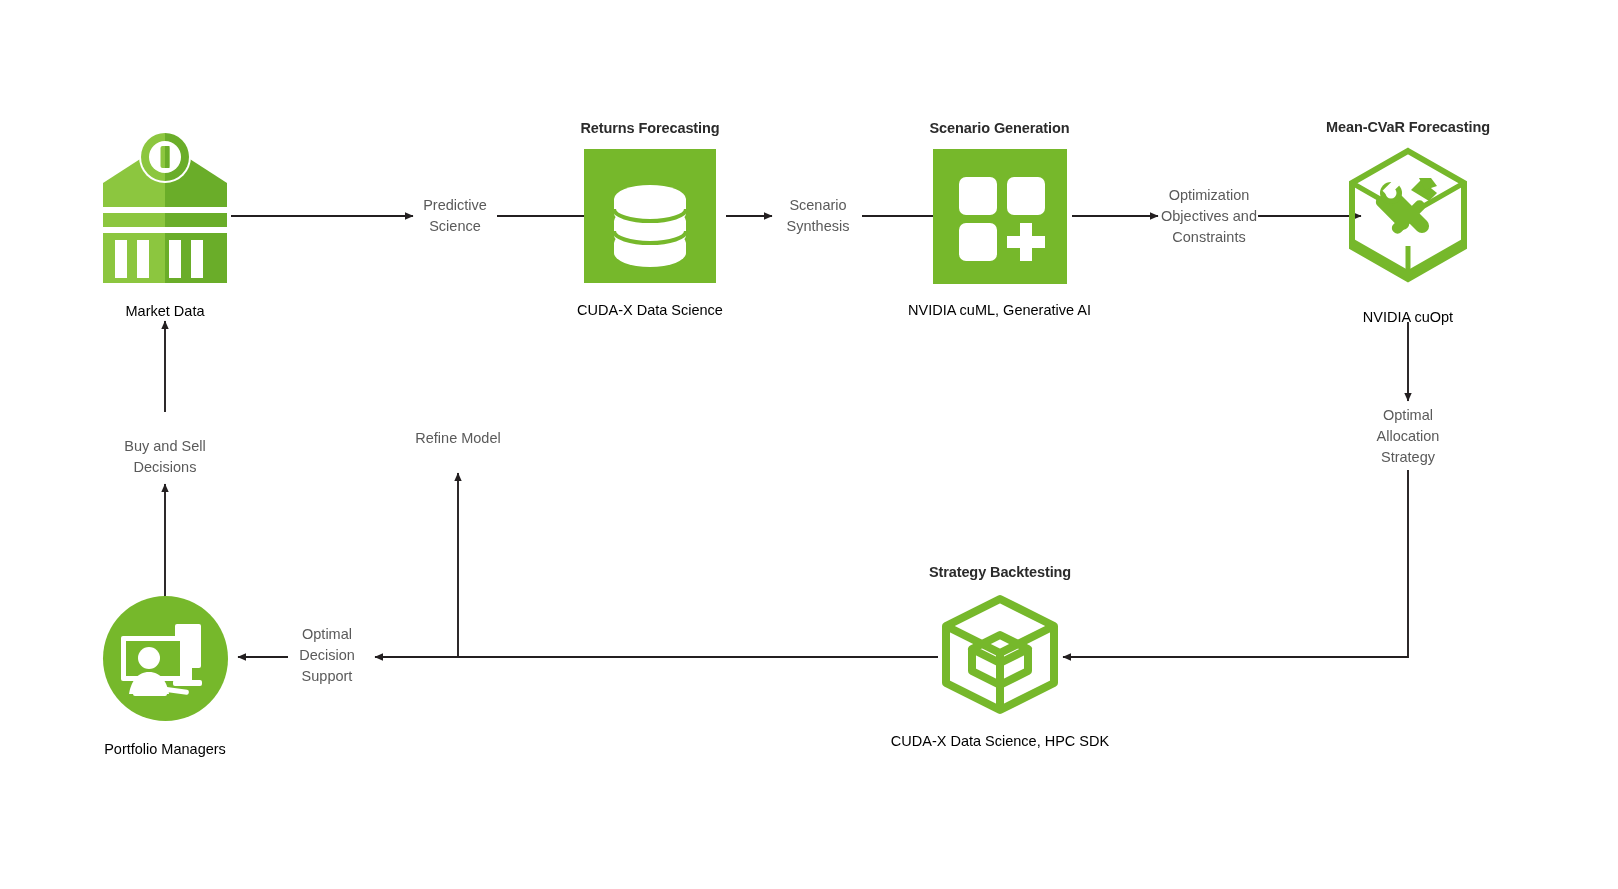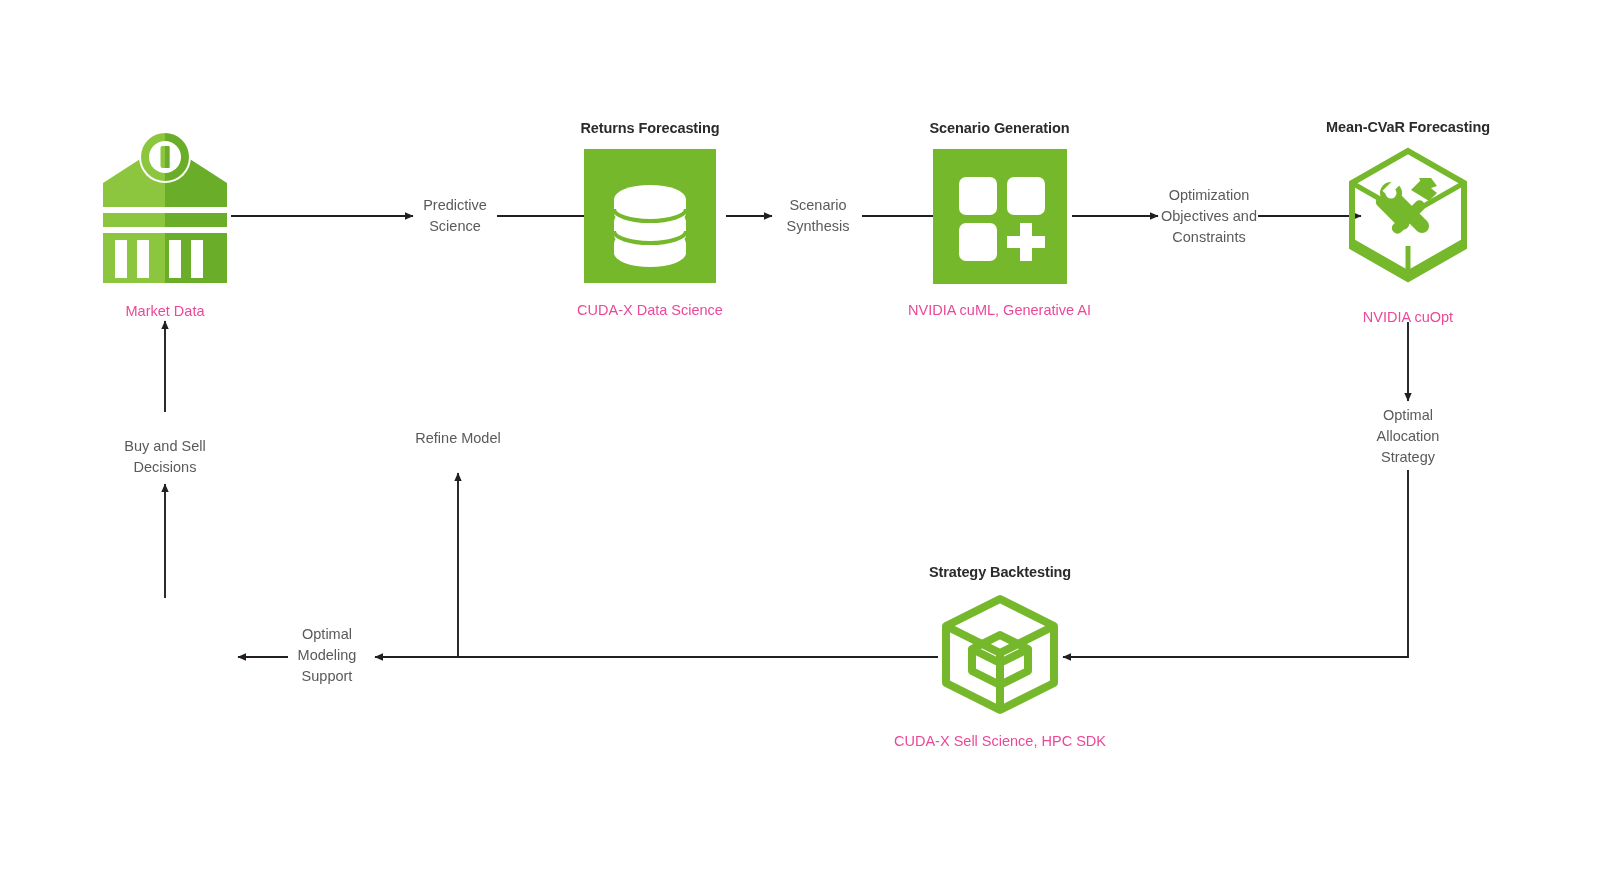--- a/index.html
+++ b/index.html
@@ -33,21 +33,21 @@
   .node-title {
     font-size: 14.5px;
     font-weight: bold;
     color: #2b2b2b;
     letter-spacing: -0.1px;
     white-space: nowrap;
     line-height: 1.2;
   }
   .node-caption {
     font-size: 14.5px;
-    color: #ec4899;
+    color: #000000;
     white-space: nowrap;
     line-height: 1.2;
   }
   .edge-label {
     position: absolute;
     font-size: 14.5px;
     color: #5a5a5a;
     line-height: 21px;
     text-align: center;
     white-space: nowrap;
@@ -226,23 +226,50 @@
           <path d="M8,33 L62,60 L116,33"></path>
 
           <path d="M62,60 L62,117"></path>
 
           <path d="M62,42 L90,56 L62,70 L34,56 Z"></path>
           <path d="M34,56 L34,78 L62,92 L90,78 L90,56"></path>
           <path d="M62,70 L62,92"></path>
         </g>
       </svg>
     </div>
-    <div class="node-caption" style="margin-top:17px;">CUDA-X Sell Science, HPC SDK</div>
-  </div>
-
+    <div class="node-caption" style="margin-top:17px;">CUDA-X Data Science, HPC SDK</div>
+  </div>
+
+  <div class="node" style="left:85px; top:596px; width:160px;">
+    <div class="icon-box green-circle" style="width:125px; height:125px; margin:0 auto;">
+      <svg viewBox="0 0 125 125" width="125" height="125" aria-hidden="true">
+        <g fill="#ffffff">
+
+          <rect x="72" y="28" width="26" height="44" rx="2"></rect>
+          <rect x="80" y="72" width="9" height="14"></rect>
+          <rect x="70" y="84" width="29" height="6" rx="2"></rect>
+
+          <rect x="18" y="40" width="64" height="45" rx="2"></rect>
+        </g>
+        <rect x="23" y="45" width="54" height="35" fill="#76b82b"></rect>
+        <g fill="#ffffff">
+
+          <circle cx="46" cy="62" r="11"></circle>
+
+          <path d="M46,76 c-12,0 -18,10 -20,22 l40,0 c-2,-12 -8,-22 -20,-22 z"></path>
+
+          <rect x="42" y="85" width="9" height="10"></rect>
+          <rect x="30" y="94" width="34" height="6" rx="2"></rect>
+
+          <rect x="56" y="92" width="30" height="5" rx="2" transform="rotate(8 71 94)"></rect>
+        </g>
+      </svg>
+    </div>
+    <div class="node-caption" style="margin-top:20px;">Portfolio Managers</div>
+  </div>
 
   <div class="edge-label" style="left:406px; top:195px; width:98px;">
     <div>Predictive</div>
     <div>Science</div>
   </div>
 
   <div class="edge-label" style="left:770px; top:195px; width:96px;">
     <div>Scenario</div>
     <div>Synthesis</div>
   </div>
@@ -254,21 +281,21 @@
   </div>
 
   <div class="edge-label" style="left:1348px; top:405px; width:120px;">
     <div>Optimal</div>
     <div>Allocation</div>
     <div>Strategy</div>
   </div>
 
   <div class="edge-label" style="left:283px; top:624px; width:88px;">
     <div>Optimal</div>
-    <div>Modeling</div>
+    <div>Decision</div>
     <div>Support</div>
   </div>
 
   <div class="edge-label" style="left:105px; top:436px; width:120px;">
     <div>Buy and Sell</div>
     <div>Decisions</div>
   </div>
 
   <div class="edge-label" style="left:398px; top:428px; width:120px;">
     <div>Refine Model</div>

